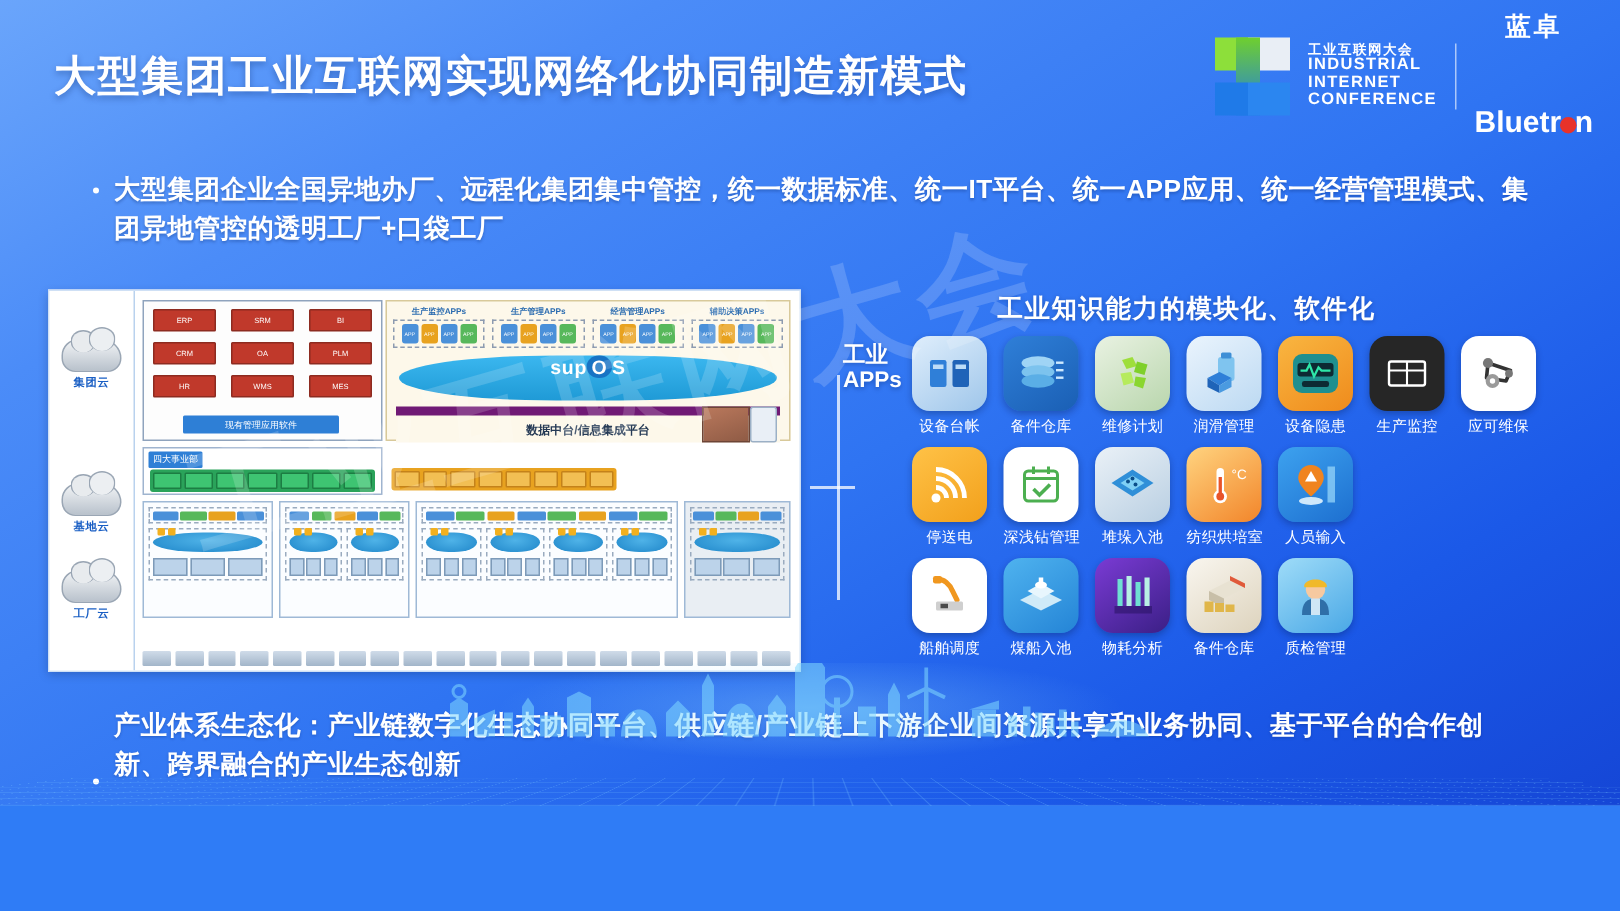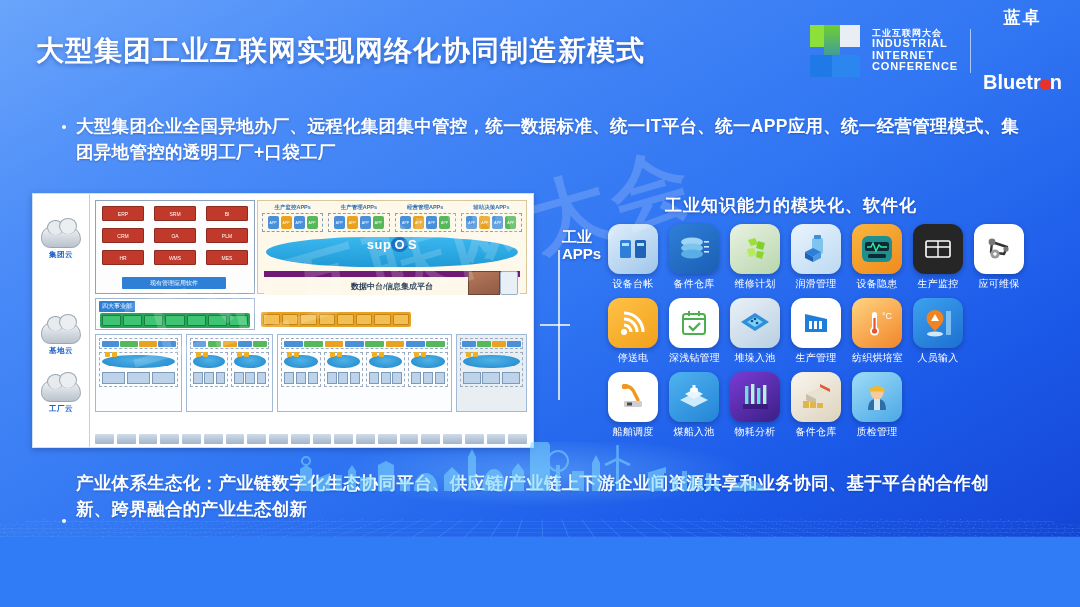--- a/index.html
+++ b/index.html
@@ -620,33 +620,20 @@
                 <polygon points="18,11 26,16 18,21 10,16" fill="#7fd0f5"></polygon>
                 <circle cx="15" cy="15" r="1.3" fill="#0b4e8a"></circle>
                 <circle cx="20" cy="17" r="1.3" fill="#0b4e8a"></circle>
                 <circle cx="18" cy="13" r="1.3" fill="#0b4e8a"></circle>
               </svg>
           </div>
         </div>
         <div class="app-lbl">堆垛入池</div>
       </div>
 
-      <div class="app-item">
-        <div class="app-tile" style="background:#ffffff">
-          <div class="art">
-            <svg width="34" height="34" viewBox="0 0 34 34">
-                <polygon points="6,8 28,13 28,26 6,26" fill="#1f7fd8"></polygon>
-                <rect x="10" y="15" width="3" height="8" fill="#ffffff"></rect>
-                <rect x="15" y="15" width="3" height="8" fill="#ffffff"></rect>
-                <rect x="20" y="15" width="3" height="8" fill="#ffffff"></rect>
-              </svg>
-          </div>
-        </div>
-        <div class="app-lbl">生产管理</div>
-      </div>
 
       <div class="app-item">
         <div class="app-tile" style="background:linear-gradient(145deg,#ffd480,#f2852a)">
           <div class="art">
             <svg width="34" height="34" viewBox="0 0 34 34">
                 <rect x="12" y="6" width="5" height="17" rx="2.5" fill="#ffffff"></rect>
                 <circle cx="14.5" cy="25" r="4.5" fill="#ffffff"></circle>
                 <circle cx="14.5" cy="25" r="2.6" fill="#e8542a"></circle>
                 <rect x="13.4" y="12" width="2.2" height="12" fill="#e8542a"></rect>
                 <text x="22" y="13" font-size="9" fill="#ffffff" font-family="Liberation Sans">°C</text>

